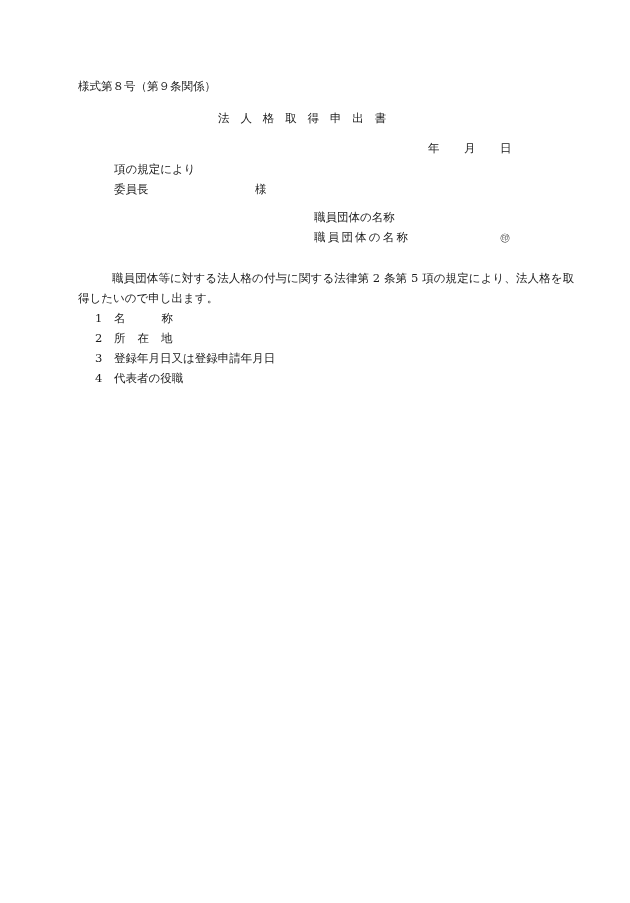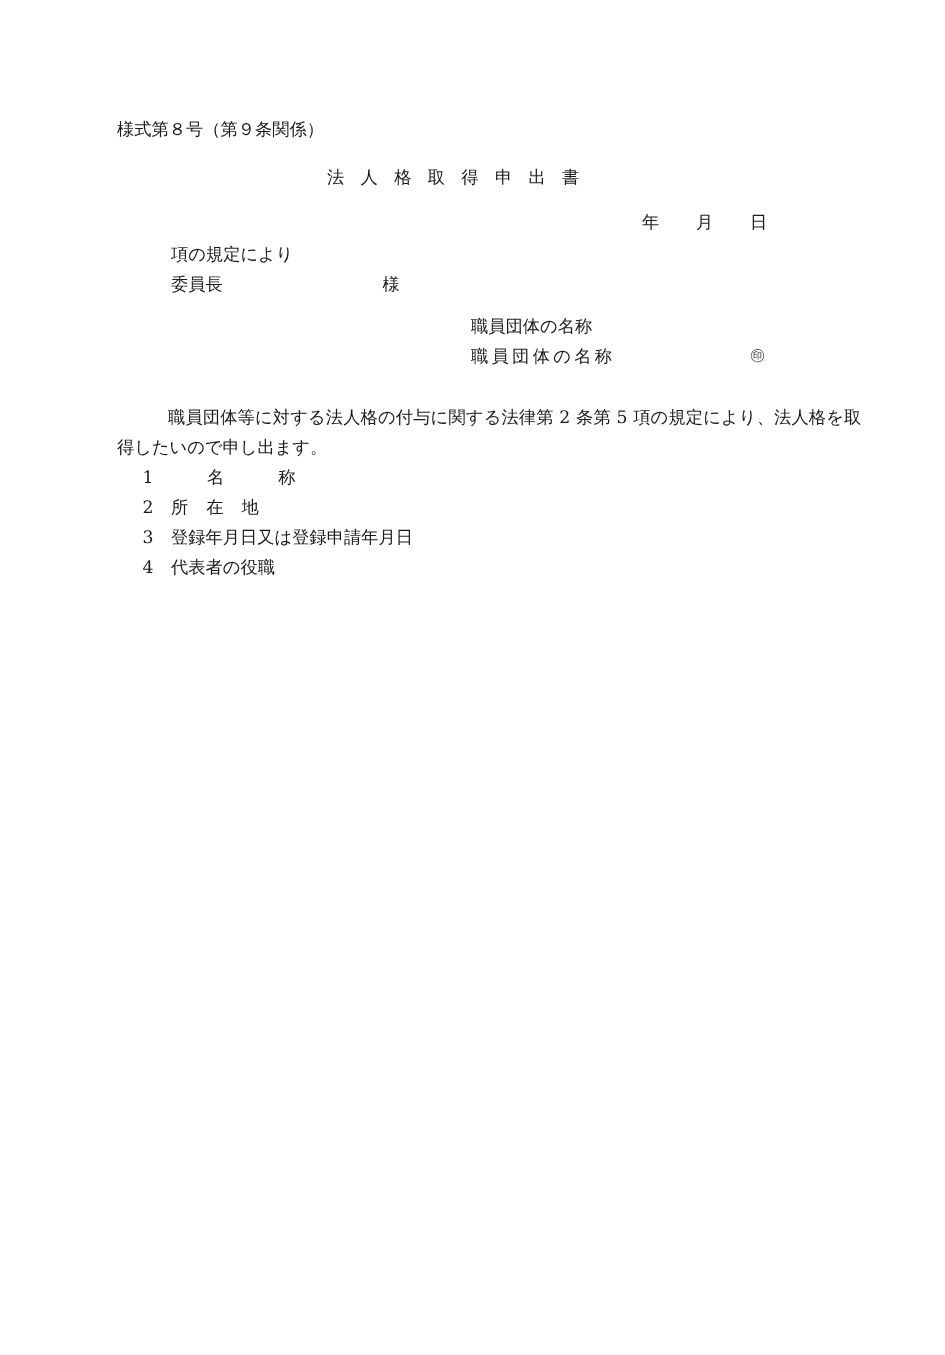--- a/index.html
+++ b/index.html
@@ -42,21 +42,21 @@
     .body-line1 { left: 88px; top: 273px; letter-spacing: 0.1px; padding-left: 24px; }
     .body-line2 { left: 78px; top: 293px; }
     .list { left: 95px; top: 313px; }
     .list-item { position: absolute; left: 0; white-space: nowrap; display: flex; }
     .list-item .num { display: inline-block; width: 19px; }
     .list-item .label { display: inline-block; }
     .li1 { top: 0; }
     .li2 { top: 20px; }
     .li3 { top: 40px; }
     .li4 { top: 60px; }
-    .li1 .label { letter-spacing: 36px; margin-left: 24px; }
+    .li1 .label { letter-spacing: 36px; }
     .li2 .label { letter-spacing: 12px; text-align: center; }
   </style>
 </head>
 <body>
 
 <div>
 
   <div class="abs form-number">様式第８号（第９条関係）</div>
 
   <div class="abs title">

